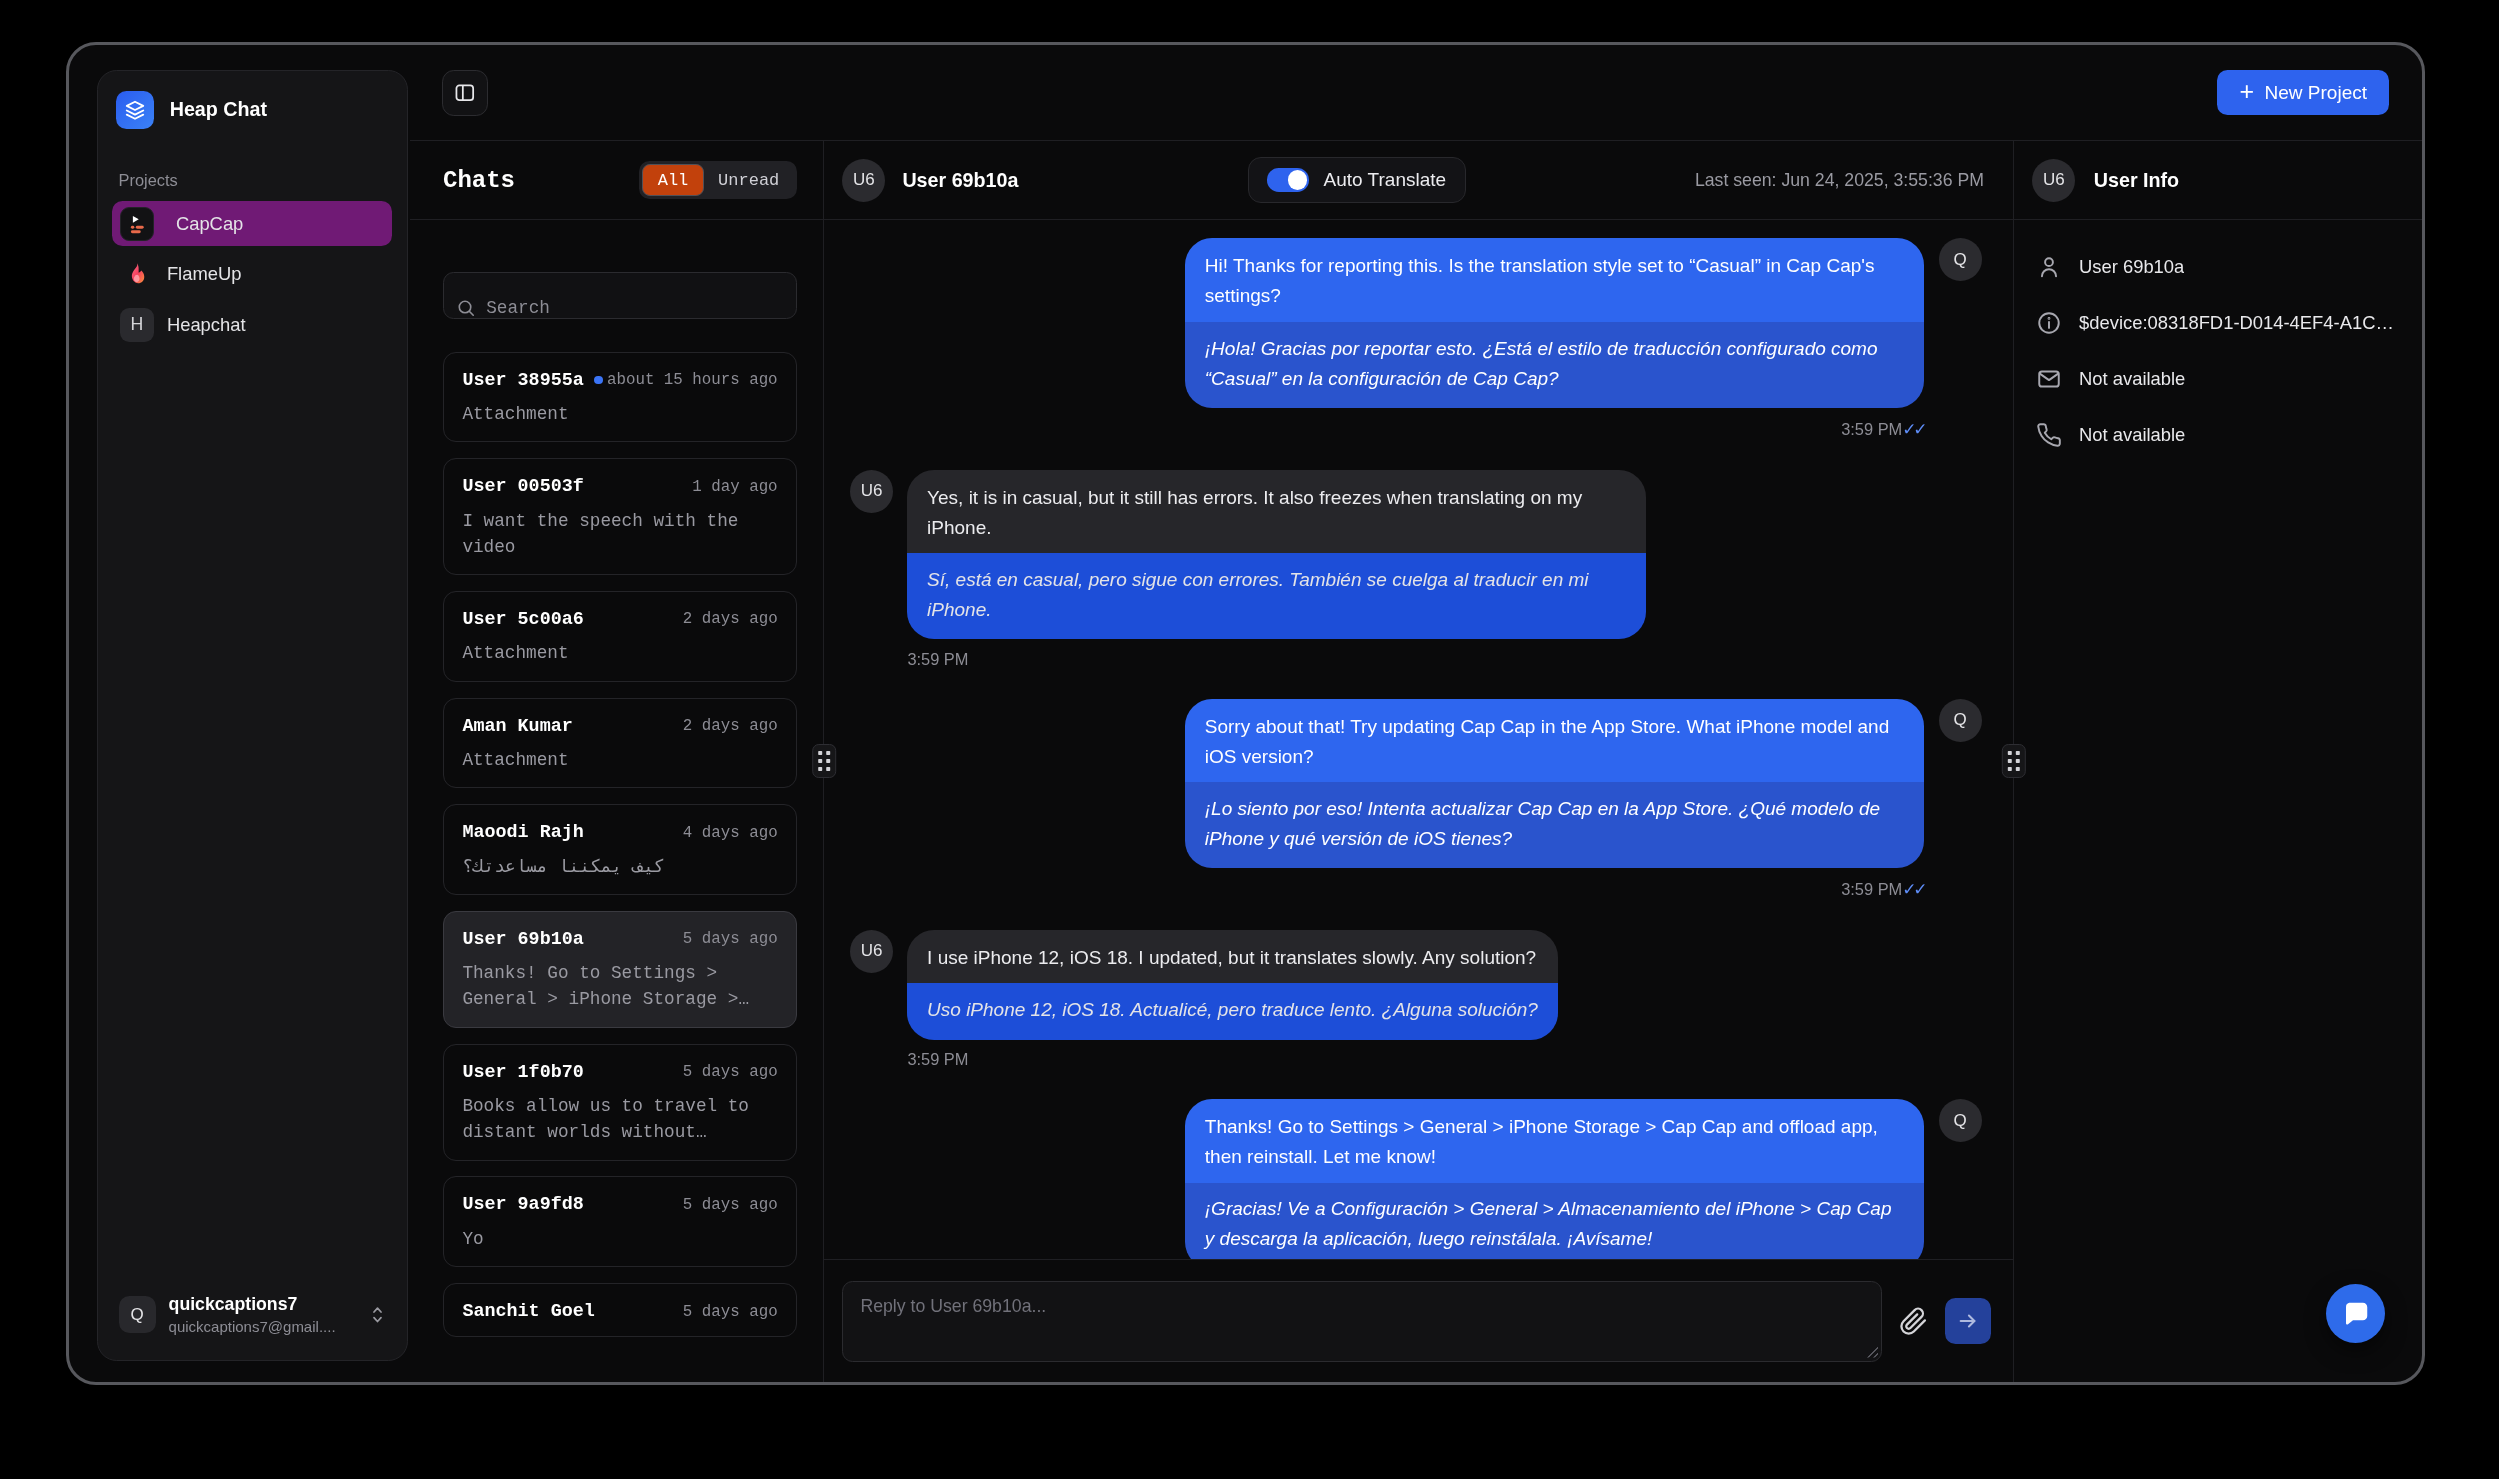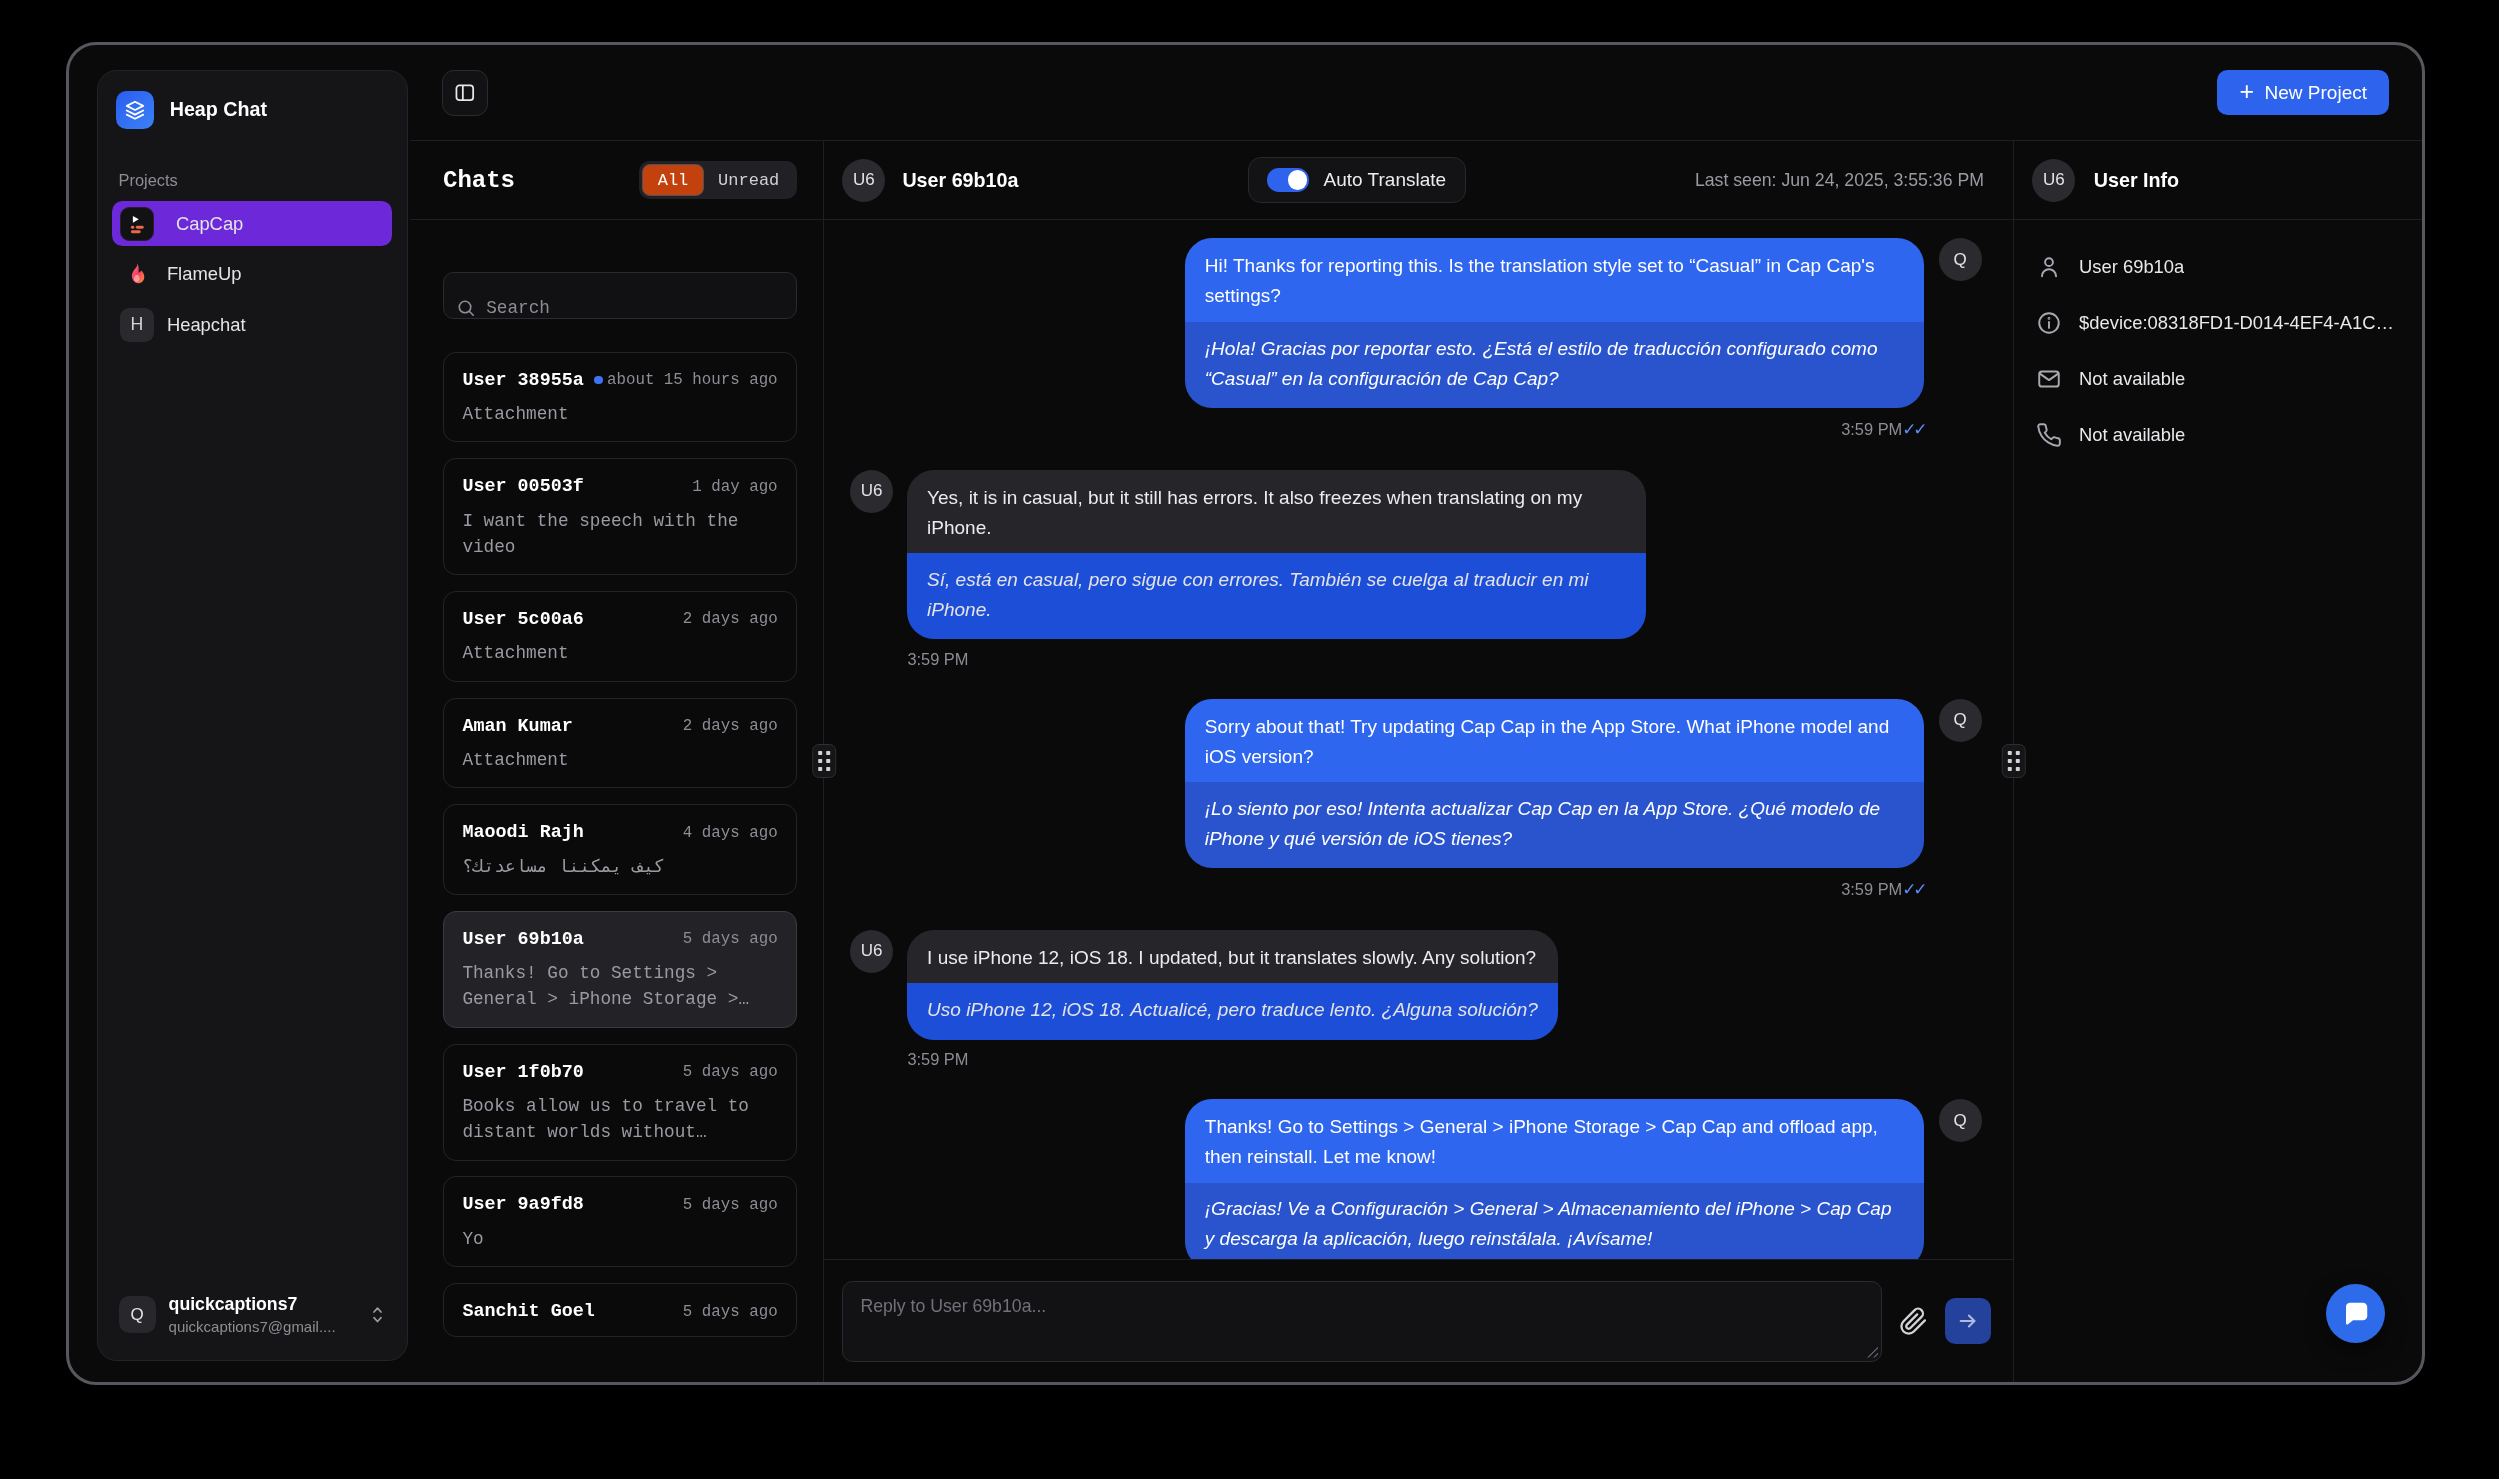--- a/index.html
+++ b/index.html
@@ -13,21 +13,21 @@
   .sidebar-region { width:341px; padding:25px 0 21px 27.6px; flex:none; }
   .sidebar-panel { width:311px; height:100%; background:#151517; border:0.7px solid #242428;
     border-radius:19.7px; display:flex; flex-direction:column; padding:19.7px 14.4px 15.8px; }
   .logo-row { display:flex; align-items:center; gap:15.8px; padding:0 3.9px; }
   .logo-badge { width:38px; height:38px; border-radius:10.5px; background:linear-gradient(135deg,#2a5cf0,#3b82f6);
     display:flex; align-items:center; justify-content:center; flex:none; }
   .logo-title { font-size:19.7px; font-weight:700; color:#fff; }
   .projects-label { margin:42px 0 11.8px; padding:0 6.6px; font-size:16.4px; color:#8d8d95; }
   .project-item { display:flex; align-items:center; gap:13px; height:45px; border-radius:10.5px;
     padding:0 7.9px; margin-bottom:5.3px; cursor:pointer; }
-  .project-item.selected { background:#6d28d9;gap:22px; }
+  .project-item.selected { background:#701a75;gap:22px; }
   .proj-icon { width:34px; height:34px; border-radius:9.2px; flex:none; display:flex; align-items:center; justify-content:center; }
   .proj-icon.capcap { background:#121214; border:0.7px solid #232327; }
   .proj-icon.letter { background:#2a2a2e; color:#d4d4d8; font-size:17.7px; font-weight:500; }
   .project-name { font-size:18.4px; color:#e4e4e7; font-weight:500; }
   .sidebar-spacer { flex:1; }
   .account-row { display:flex; align-items:center; gap:13px; padding:9.2px 6.6px; border-radius:10.5px; cursor:pointer; }
   .account-avatar { width:37px; height:37px; border-radius:10.5px; background:#28282c; color:#e4e4e7;
     font-size:17px; display:flex; align-items:center; justify-content:center; flex:none; }
   .account-meta { flex:1; min-width:0; }
   .account-name { font-size:17.7px; font-weight:700; color:#fff; }

